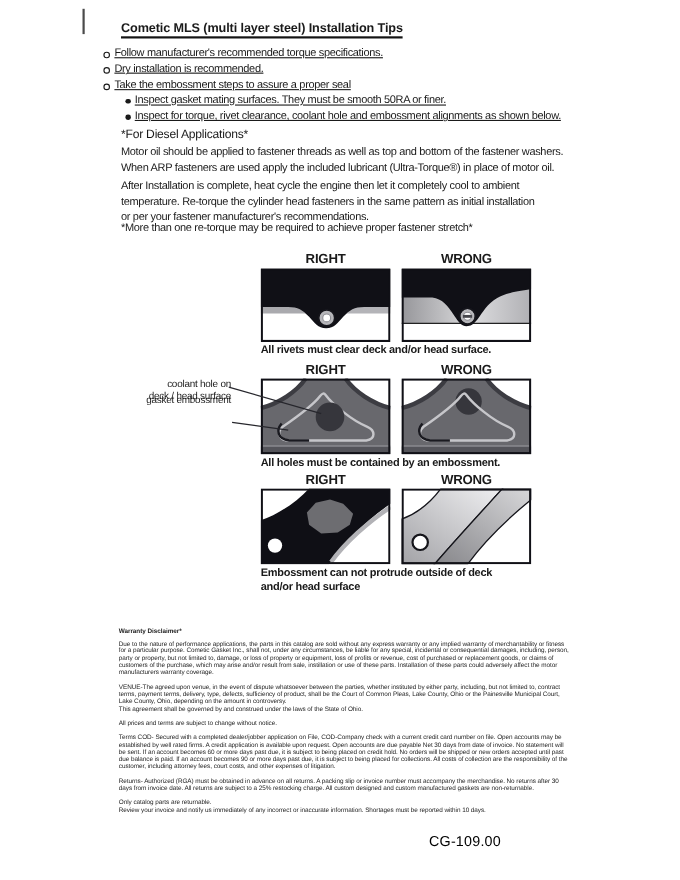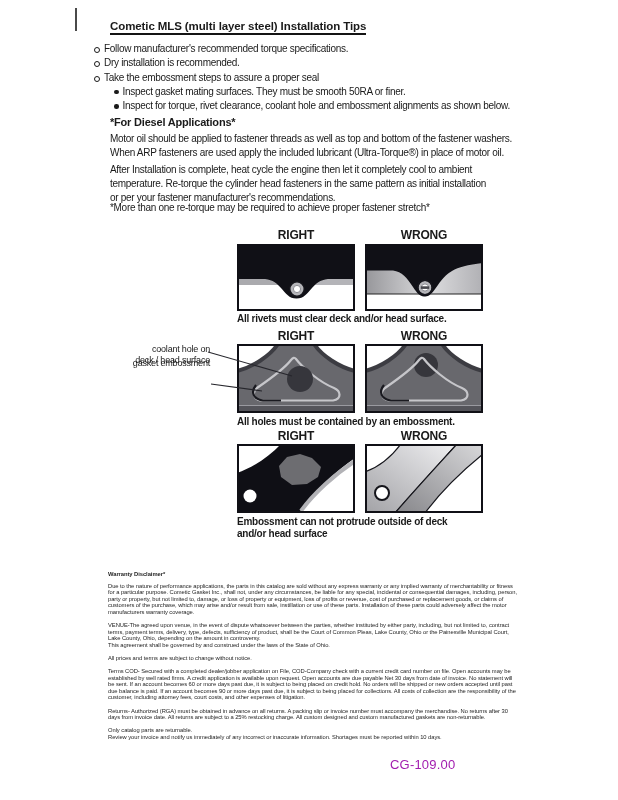--- a/index.html
+++ b/index.html
@@ -7,46 +7,46 @@
     position:relative;width:618px;height:788px;background:#fff;overflow:hidden;
     font-family:"Liberation Sans","DejaVu Sans",sans-serif;color:#1a1a1a;
   }
   .abs{position:absolute;}
   .crop-mark{left:75px;top:8px;width:2px;height:23px;background:#4a4a4a;}
   .title{
     left:110px;top:20px;font-size:11.5px;font-weight:bold;letter-spacing:-0.1px;
     border-bottom:2px solid #141414;padding-bottom:1px;white-space:nowrap;
   }
   .tips{left:94px;top:43px;width:470px;font-size:10px;letter-spacing:-0.3px;}
-  .tip-row{display:flex;align-items:flex-start;height:14.3px;}
+  .tip-row{display:flex;align-items:flex-start;height:14.3px;text-decoration:underline;}
   .tip-row.sub{margin-left:20px;}
   .marker{flex:0 0 auto;margin-top:4px;margin-right:4px;}
   .ring{width:4px;height:4px;border:1px solid #1a1a1a;border-radius:50%;}
   .dot{width:4.5px;height:4.5px;background:#1a1a1a;border-radius:50%;}
-  .h2{left:110px;top:116px;font-size:11px;font-weight:bold;letter-spacing:-0.2px;}
+  .h2{left:110px;top:116px;font-size:11px;font-weight:normal;letter-spacing:-0.2px;}
   .para{left:110px;top:0;width:450px;font-size:10px;line-height:14px;letter-spacing:-0.3px;white-space:pre-line;}
   .p1{top:132px;} .p2{top:163px;} .note{top:201px;}
   .fig-label{width:118px;text-align:center;font-weight:bold;font-size:12px;letter-spacing:-0.2px;}
   .lab-r1{left:237px;top:228px;} .lab-w1{left:365px;top:228px;}
   .lab-r2{left:237px;top:329px;} .lab-w2{left:365px;top:329px;}
   .lab-r3{left:237px;top:429px;} .lab-w3{left:365px;top:429px;}
   .fig-box{width:118px;height:67px;}
   .fig-box svg{display:block;}
   .b-r1{left:237px;top:244px;} .b-w1{left:365px;top:244px;}
   .b-r2{left:237px;top:344px;height:69px;} .b-w2{left:365px;top:344px;height:69px;}
   .b-r3{left:237px;top:444px;height:69px;} .b-w3{left:365px;top:444px;height:69px;}
   .caption{font-size:10px;font-weight:bold;letter-spacing:-0.25px;white-space:pre-line;line-height:12px;}
   .cap1{left:237px;top:313px;} .cap2{left:237px;top:416px;text-align:center;} .cap3{left:237px;top:516px;}
   .callout{width:102px;text-align:right;font-size:9px;line-height:10.5px;letter-spacing:-0.2px;white-space:pre-line;}
   .co1{left:108px;top:344px;} .co2{left:108px;top:358px;}
   .leaders{left:204px;top:345px;}
   .fineprint{left:108px;top:571px;width:412px;font-size:5.8px;line-height:6.6px;letter-spacing:-0.05px;color:#252525;}
   .fineprint .fp-h{font-weight:bold;margin:0 0 5px 0;}
   .fineprint p{margin:0 0 6.5px 0;white-space:pre-line;}
-  .doc-code{left:390px;top:757px;font-size:13px;letter-spacing:0.2px;color:#a21caf;}
+  .doc-code{left:390px;top:757px;font-size:13px;letter-spacing:0.2px;color:#000000;}
 </style>
 </head>
 <body>
 
 <div class="page">
 
   <div class="abs crop-mark"></div>
 
   <div class="abs title">Cometic MLS (multi layer steel) Installation Tips</div>
 

